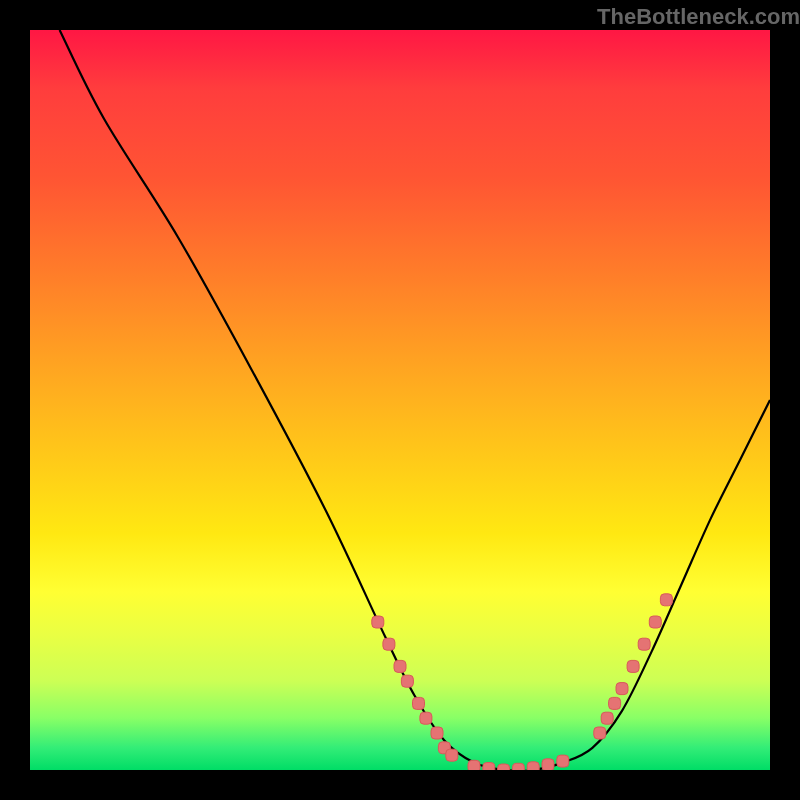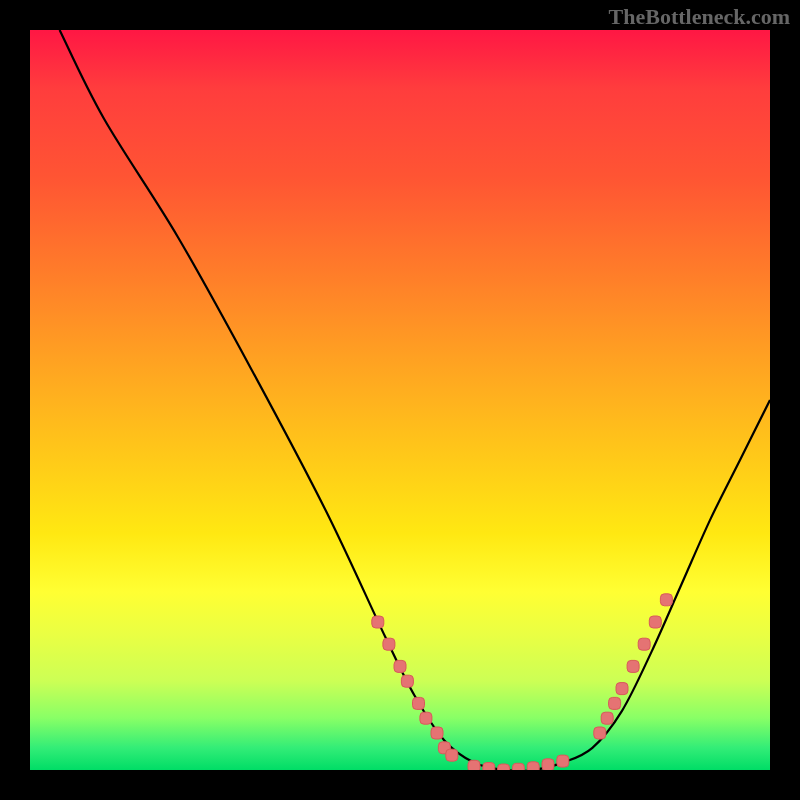--- a/index.html
+++ b/index.html
@@ -7,26 +7,25 @@
     width: 800px;
     height: 800px;
     background: #000;
     position: relative;
     font-family: Arial, sans-serif;
     overflow: hidden;
   }
   .watermark {
     position: absolute;
     top: 4px;
-    right: 10px;
+    right: 0;
     color: #666;
     font-size: 22px;
     font-weight: bold;
     z-index: 10;
-    font-family: Liberation Serif, serif;
   }
   .plot-area {
     position: absolute;
     left: 30px;
     top: 30px;
     width: 740px;
     height: 740px;
     overflow: hidden;
   }
   .gradient-bg {

